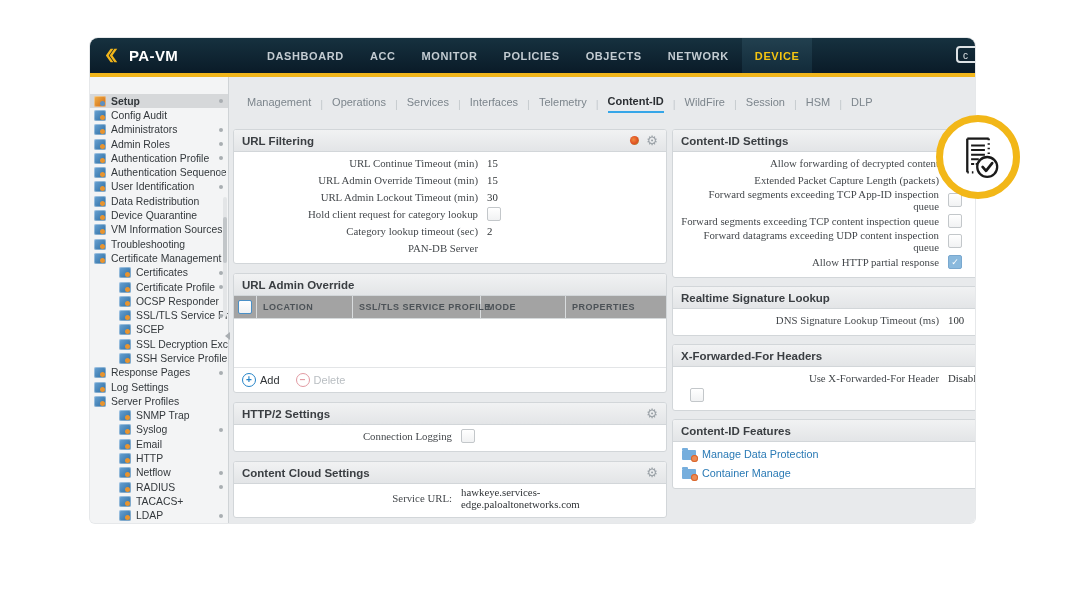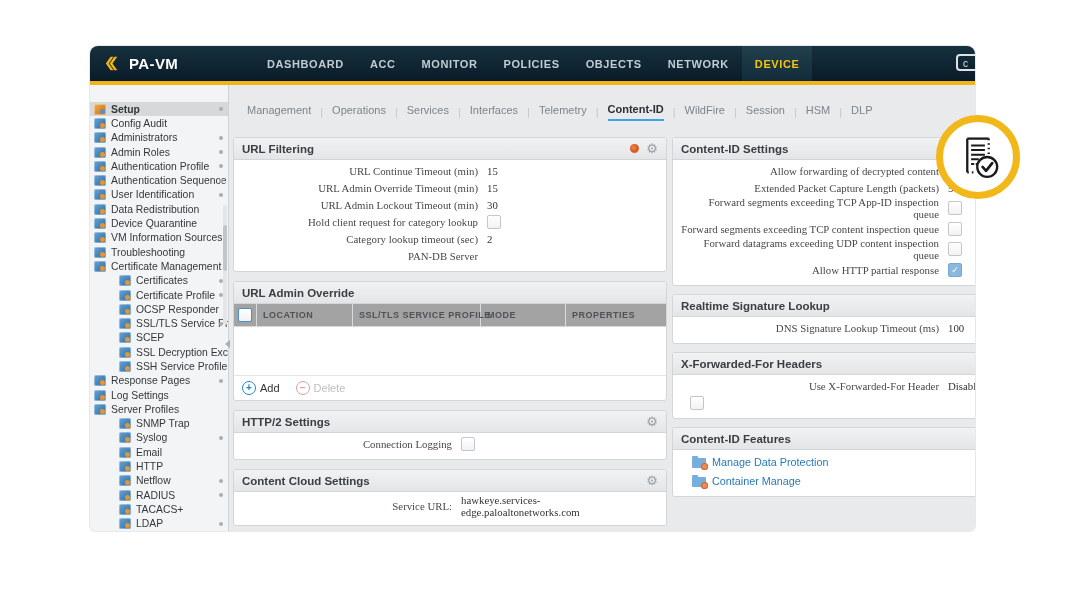--- a/index.html
+++ b/index.html
@@ -2,21 +2,21 @@
 <html><head>
 <meta charset="utf-8">
 <style>
   html,body{margin:0;padding:0;}
   body{
     width:1067px;height:593px;position:relative;background:#ffffff;
     font-family:"Liberation Sans",sans-serif;overflow:hidden;
     -webkit-font-smoothing:antialiased;
   }
   .window{
-    position:absolute;left:90px;top:46px;width:885px;height:485px;
+    position:absolute;left:90px;top:38px;width:885px;height:485px;
     border-radius:8px 8px 5px 5px;overflow:hidden;
     box-shadow:0 0 0 1px #e6e8ea;
   }
   
   .topbar{
     height:35px;background:linear-gradient(180deg,#16313f 0%,#0a1b28 100%);
     display:flex;align-items:stretch;position:relative;overflow:hidden;
   }
   .logo{display:flex;align-items:center;gap:7px;padding-left:13px;width:135px;flex:none;}
   .logo-icon{width:19px;height:19px;flex:none;}
@@ -121,21 +121,21 @@
   .icon-circle{
     width:12px;height:12px;border-radius:50%;border:1.5px solid currentColor;
     display:inline-flex;align-items:center;justify-content:center;
     font-size:10px;line-height:1;margin-right:4px;font-weight:700;
   }
   .btn-add{color:#2583c7;display:flex;align-items:center;cursor:pointer;}
   .btn-add span.lbl{color:#2f3336;}
   .btn-delete{color:#e29aa2;display:flex;align-items:center;cursor:default;}
   .btn-delete span.lbl{color:#b9bec2;}
   
-  .links-body{padding:6px 19px 9px;display:flex;flex-direction:column;gap:7px;}
+  .links-body{padding:6px 9px 9px;display:flex;flex-direction:column;gap:7px;}
   .link-row{display:flex;align-items:center;gap:6px;font-size:10.8px;color:#2a7ab5;cursor:pointer;}
   .folder-icon{width:14px;height:10px;background:#76aedd;border-radius:1px;position:relative;flex:none;margin-top:2px;}
   .folder-icon::before{content:"";position:absolute;left:0;top:-2px;width:6px;height:2px;background:#76aedd;border-radius:1px 1px 0 0;}
   .folder-icon::after{content:"";position:absolute;right:-2px;bottom:-2px;width:7px;height:7px;border-radius:50%;background:#ec8b55;box-shadow:inset 0 0 0 1px #d8652c;}
   
   .badge-circle{
     position:absolute;left:936px;top:115px;width:70px;height:70px;border-radius:50%;
     border:7px solid #f2b718;background:#ffffff;z-index:20;
     display:flex;align-items:center;justify-content:center;
   }

